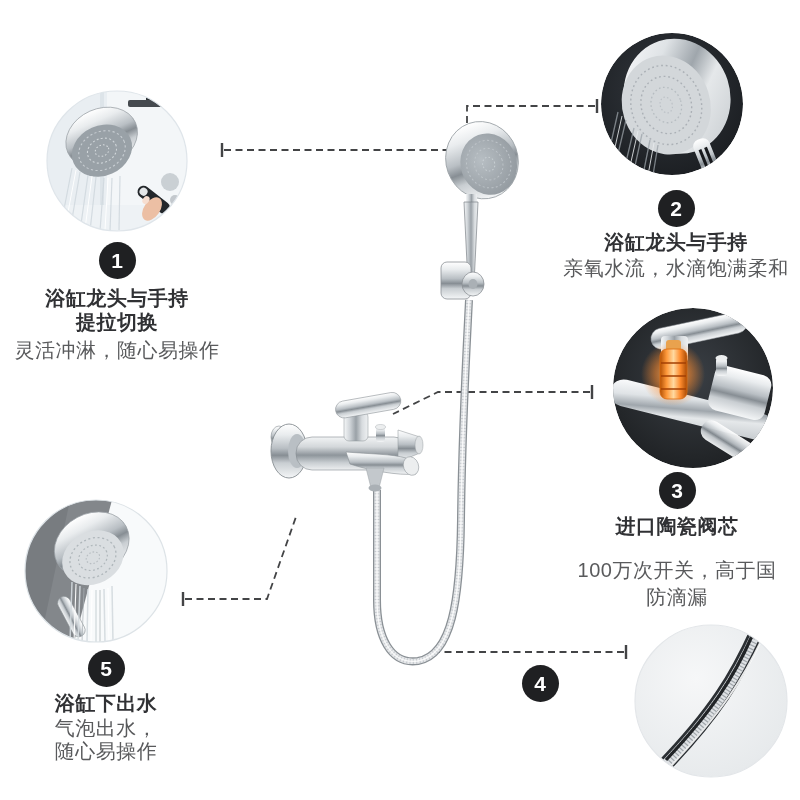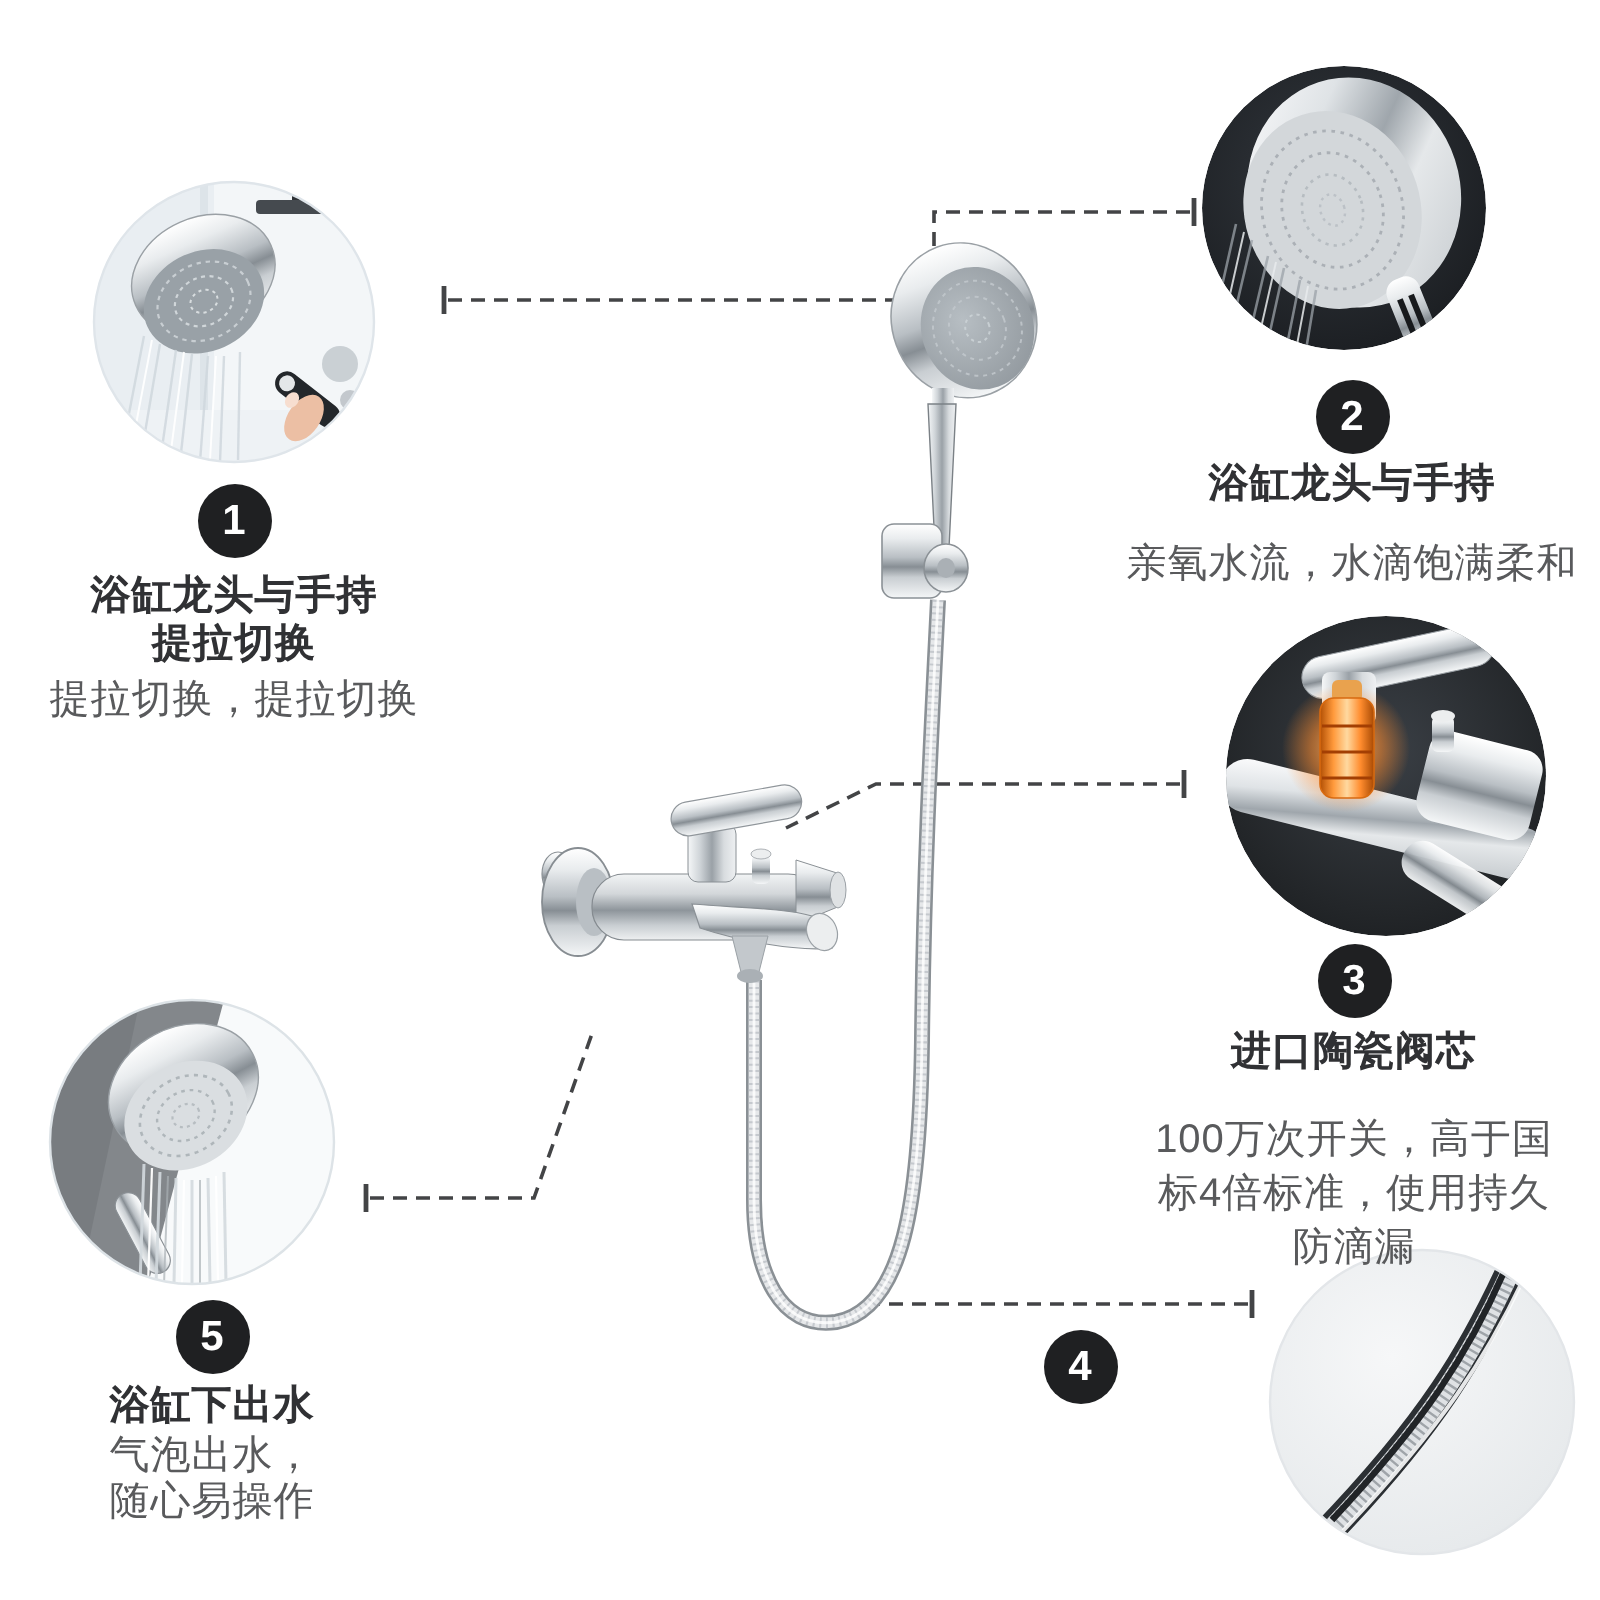--- a/index.html
+++ b/index.html
@@ -315,42 +315,41 @@
   </g>
 </svg>
 
 <div class="callout c1" style="left:7px;top:242px;width:220px;">
   <div class="badge">1</div>
   <div class="title">
     <div>浴缸龙头与手持</div>
     <div>提拉切换</div>
   </div>
   <div class="desc">
-    <div>提拉切换，提拉切换</div>
+    <div>灵活冲淋，随心易操作</div>
   </div>
 </div>
 
 <div class="callout c2" style="left:556px;top:190px;width:240px;">
   <div class="badge">2</div>
   <div class="title" style="margin-top:3px;">
     <div>浴缸龙头与手持</div>
   </div>
-  <div class="desc" style="margin-top:15px;">
+  <div class="desc" style="margin-top:1px;">
     <div>亲氧水流，水滴饱满柔和</div>
   </div>
 </div>
 
 <div class="callout c3" style="left:557px;top:472px;width:240px;">
   <div class="badge">3</div>
   <div class="title" style="margin-top:5px;">
     <div>进口陶瓷阀芯</div>
   </div>
   <div class="desc" style="margin-top:19px;">
     <div>100万次开关，高于国</div>
-    <div>标4倍标准，使用持久</div>
     <div>防滴漏</div>
   </div>
 </div>
 
 <div class="callout c4" style="left:420px;top:665px;width:240px;">
   <div class="badge">4</div>
 </div>
 
 <div class="callout c5" style="left:0px;top:650px;width:212px;">
   <div class="badge">5</div>

